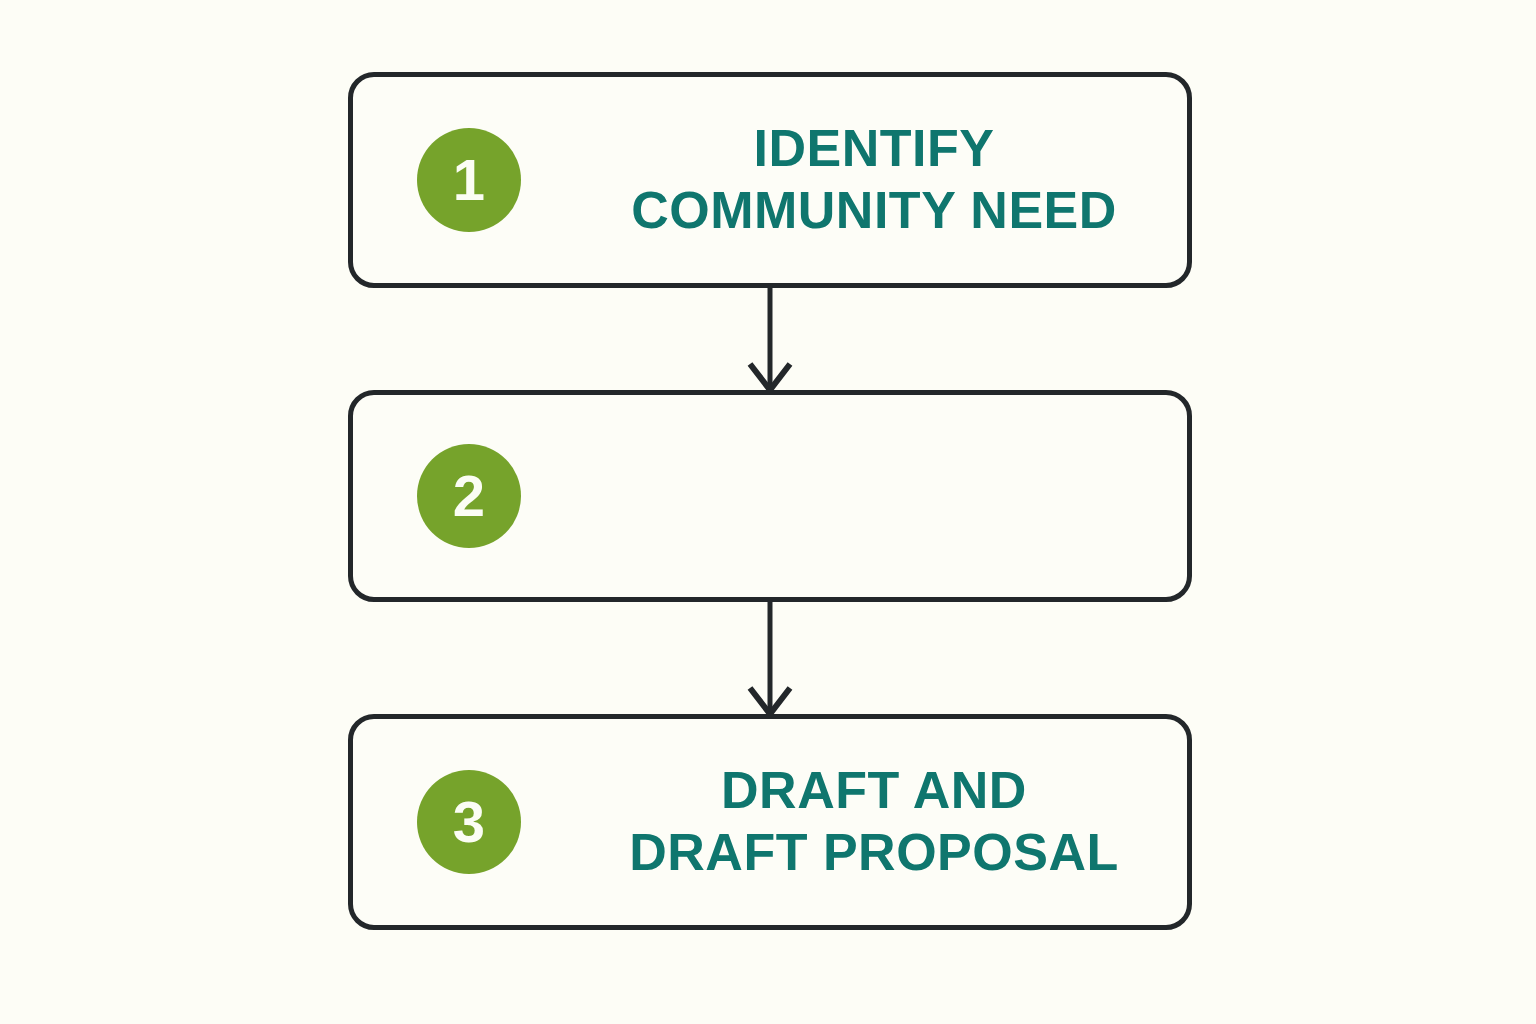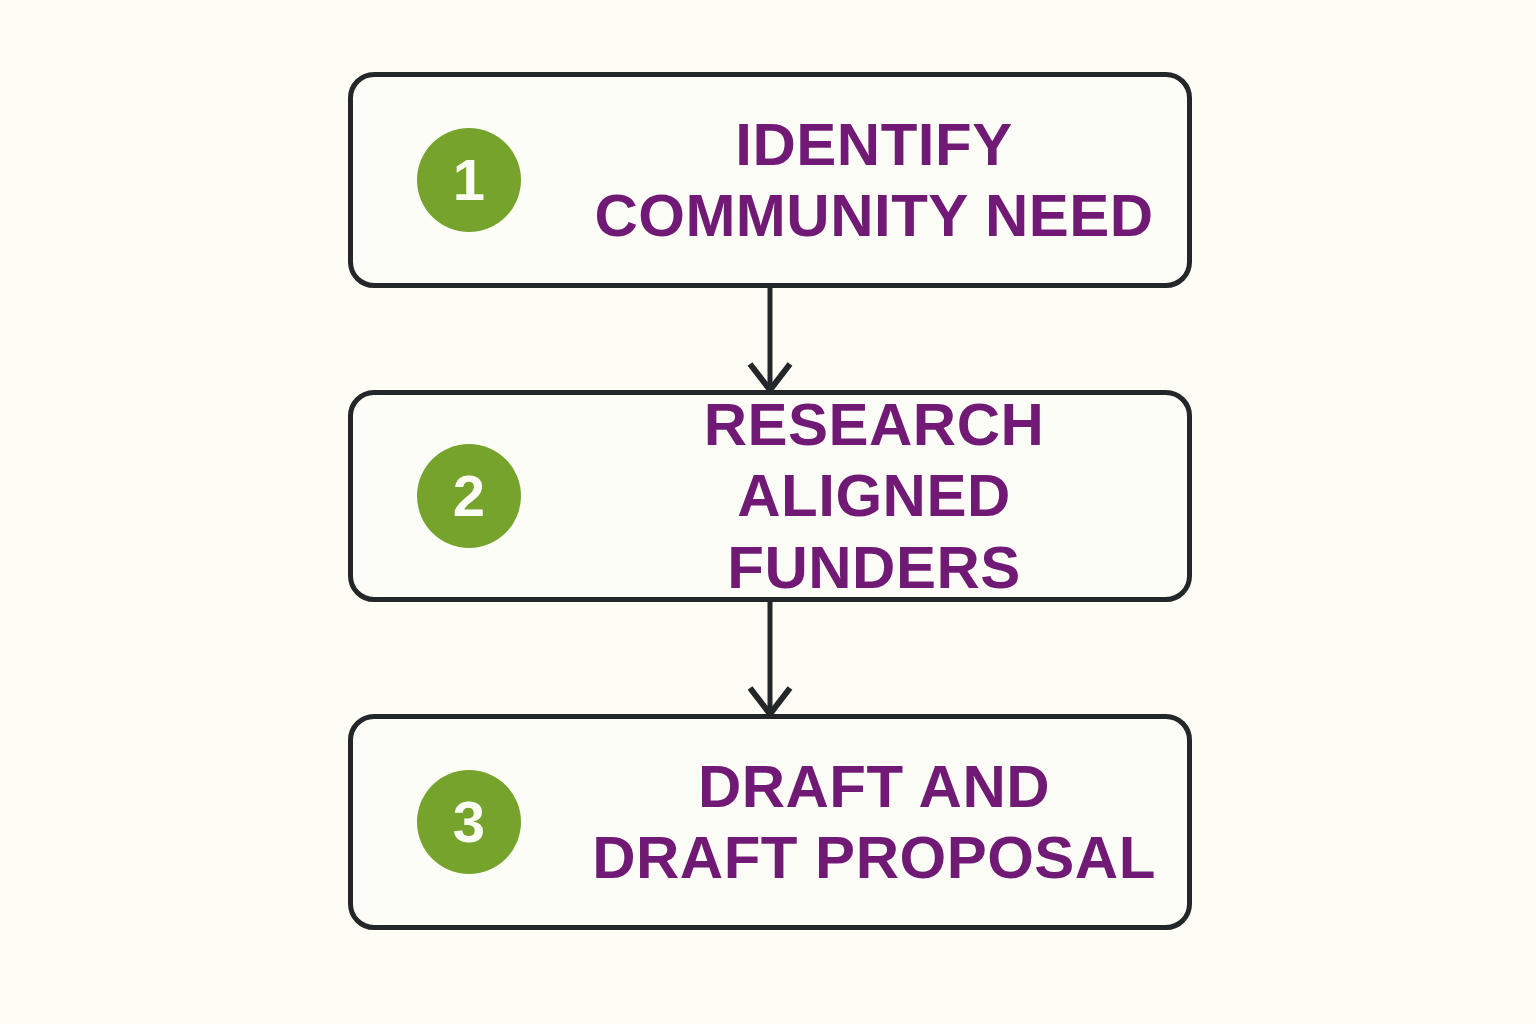--- a/index.html
+++ b/index.html
@@ -68,24 +68,24 @@
   
   .label-slot {
     flex: 1 1 auto;
     display: flex;
     align-items: center;
     justify-content: center;
     padding-right: 24px;
   }
 
   .step-label {
-    color: #701a75;
+    color: #0f766e;
     font-family: "Liberation Sans", sans-serif;
     font-weight: bold;
-    font-size: 60px;
+    font-size: 52px;
     line-height: 1.19;
     letter-spacing: 0.5px;
     text-align: center;
     white-space: pre-line;
   }
 
   
   .connector {
     position: absolute;
     left: 700px;
@@ -115,24 +115,20 @@
     <svg viewBox="0 0 140 108" preserveAspectRatio="none">
       <line x1="70" y1="0" x2="70" y2="104" stroke="#23272a" stroke-width="5"></line>
       <polyline points="50,78 70,104 90,78" fill="none" stroke="#23272a" stroke-width="6" stroke-linecap="butt" stroke-linejoin="miter"></polyline>
     </svg>
   </div>
 
   <div class="step-box step-2">
     <div class="badge-slot">
       <div class="step-badge">2</div>
     </div>
-    <div class="label-slot">
-      <div class="step-label">RESEARCH
-ALIGNED FUNDERS</div>
-    </div>
   </div>
 
   <div class="connector conn-2">
     <svg viewBox="0 0 140 118" preserveAspectRatio="none">
       <line x1="70" y1="0" x2="70" y2="114" stroke="#23272a" stroke-width="5"></line>
       <polyline points="50,88 70,114 90,88" fill="none" stroke="#23272a" stroke-width="6" stroke-linecap="butt" stroke-linejoin="miter"></polyline>
     </svg>
   </div>
 
   <div class="step-box step-3">

